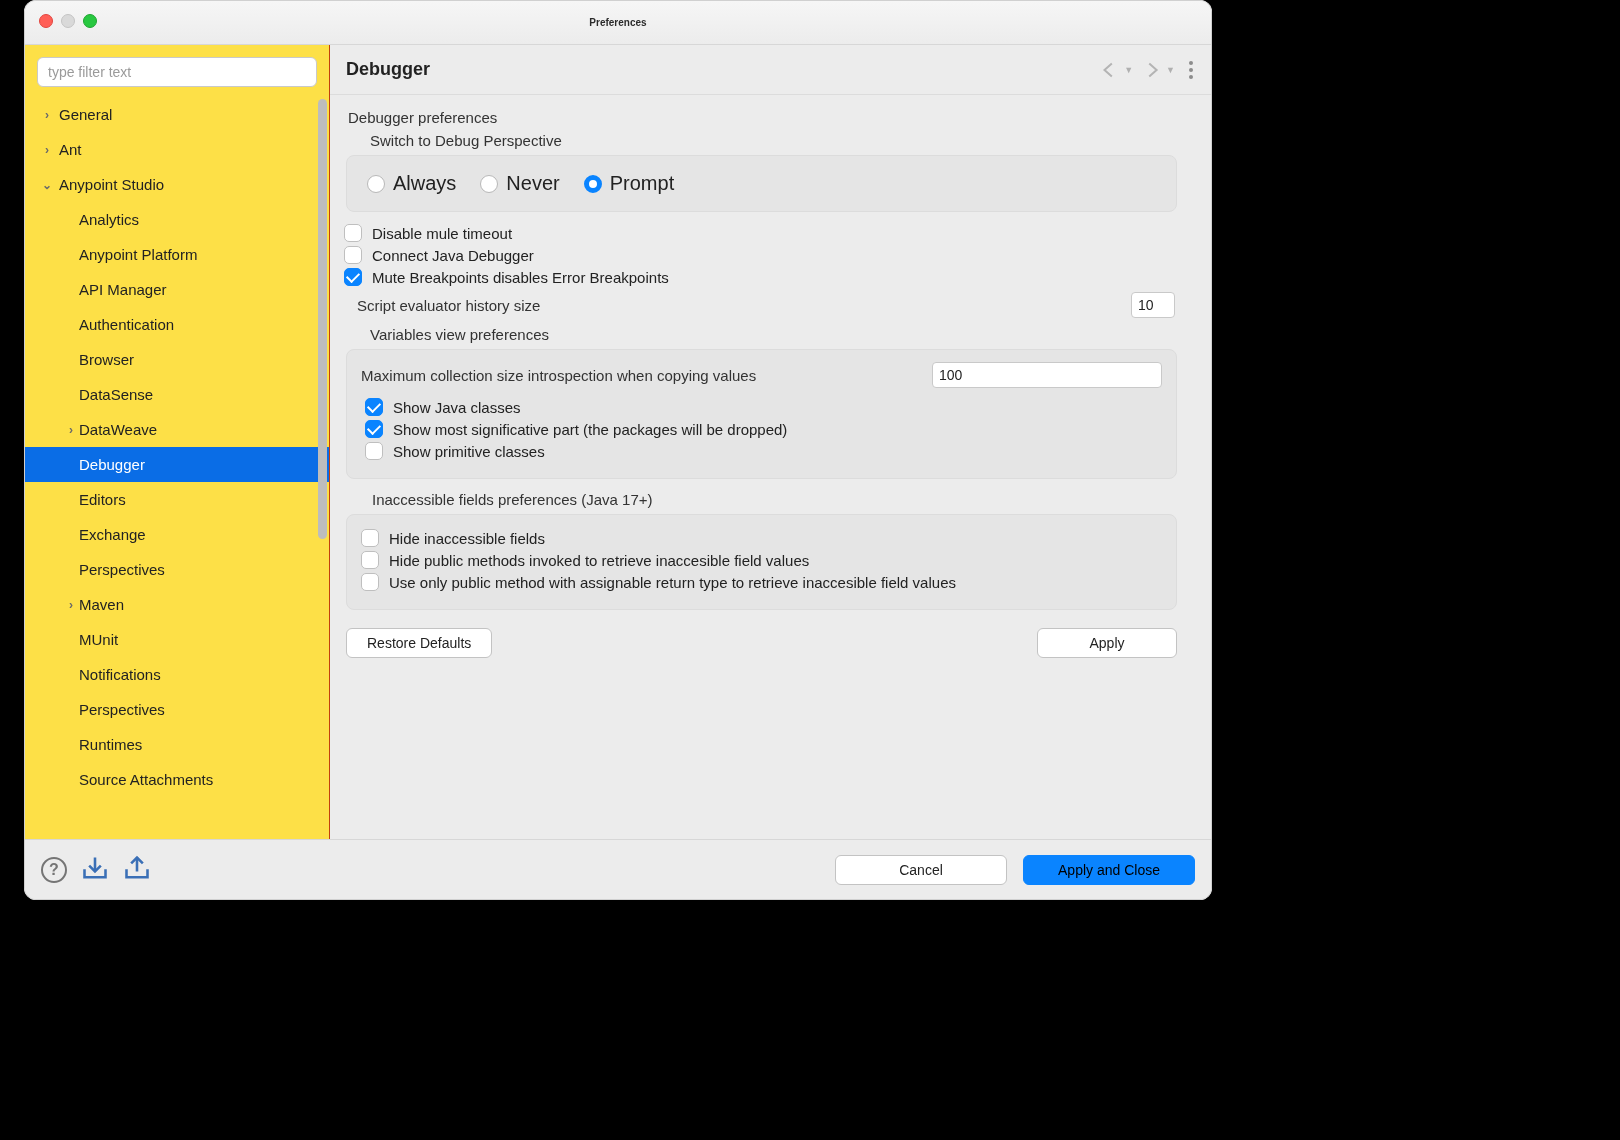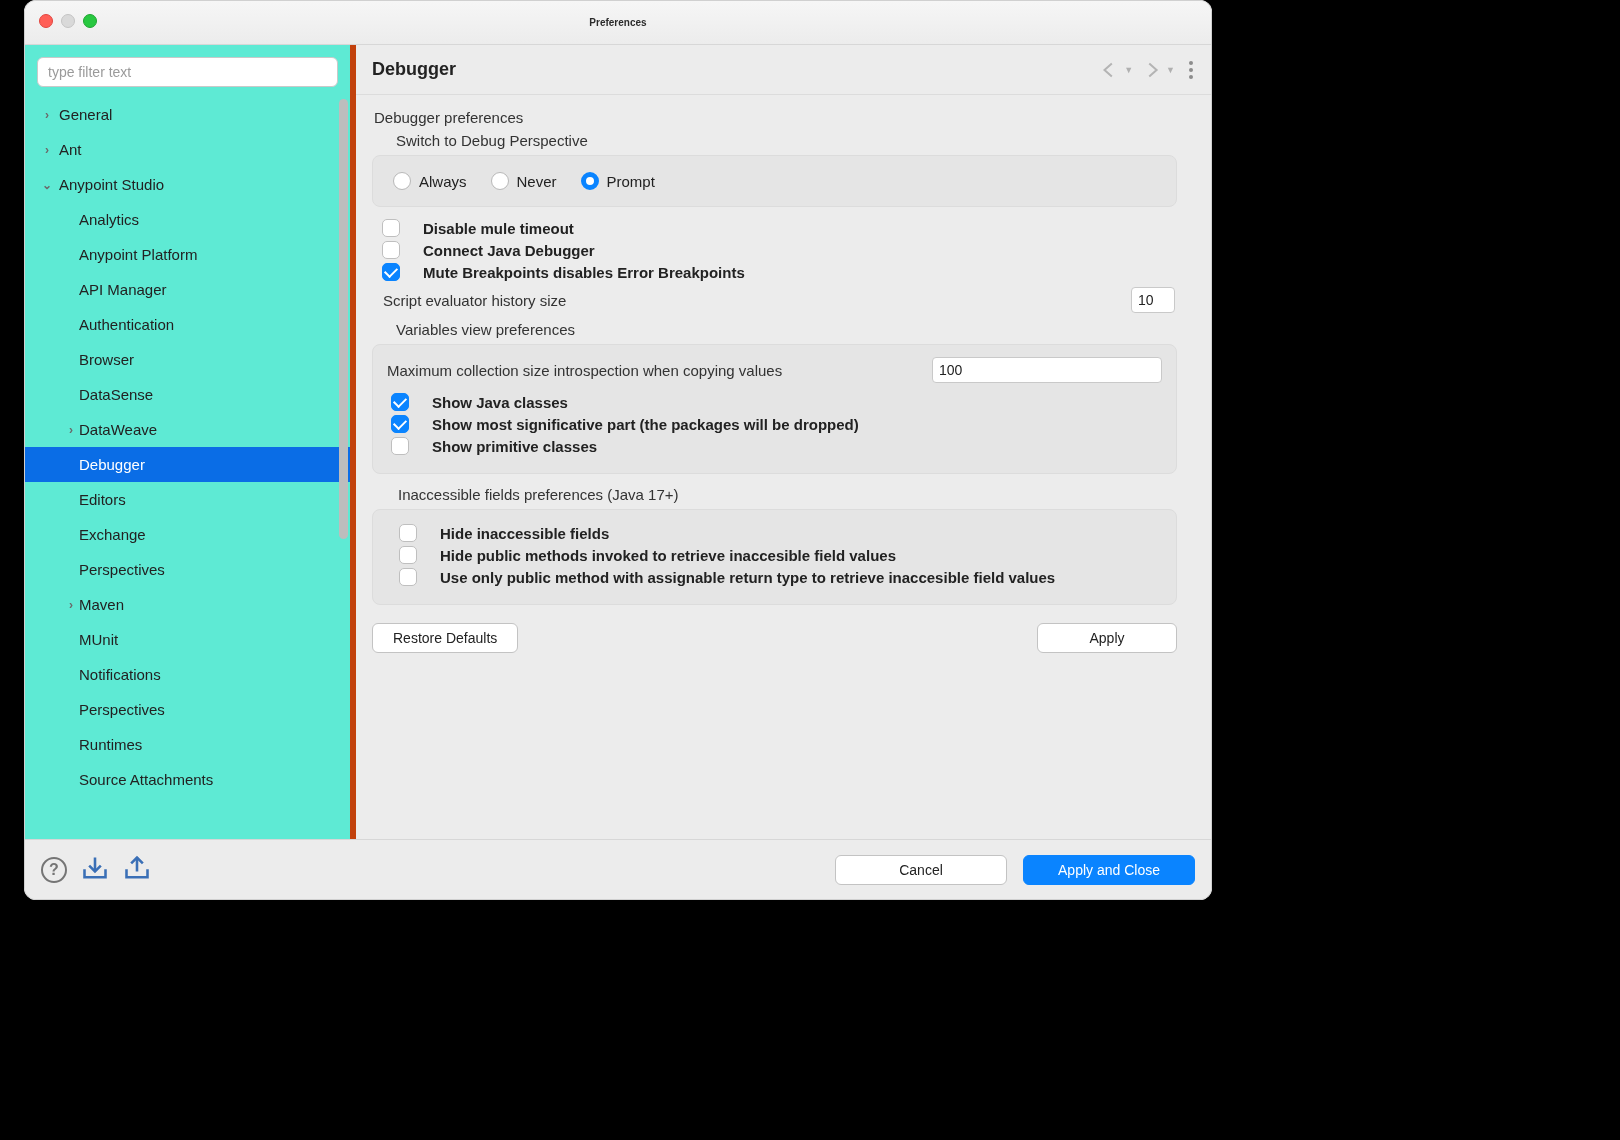--- a/index.html
+++ b/index.html
@@ -8,21 +8,21 @@
   .shadow-wrap { position:absolute; left:24px; top:0; width:1188px; height:900px; border-radius:12px; box-shadow: 0 25px 60px rgba(0,0,0,0.55); background:#fff; }
   .window { position:absolute; left:24px; top:0; width:1188px; height:900px; border-radius:12px; overflow:hidden; background:#ececec; border:1px solid #d0d0d0; display:flex; flex-direction:column; }
   .titlebar { height:44px; display:flex; align-items:center; justify-content:center; position:relative; border-bottom:1px solid #d7d7d7; background:linear-gradient(#f6f6f6,#ececec); }
   .traffic { position:absolute; left:14px; top:13px; display:flex; gap:8px; }
   .dot { width:14px; height:14px; border-radius:50%; }
   .dot.red { background:#ff5f57; border:1px solid #e24640; }
   .dot.amber { background:#d9d9d9; border:1px solid #c4c4c4; }
   .dot.green { background:#28c840; border:1px solid #1fa531; }
   .titlebar .title { font-weight:700; font-size:10px; color:#2b2b2b; }
   .body { flex:1; display:flex; min-height:0; }
-  .sidebar { width:331px; background:#5eead4; border-right:6px solid #c2410c; display:flex; flex-direction:column; }
+  .sidebar { width:305px; background:#fde047; border-right:1px solid #c2410c; display:flex; flex-direction:column; }
   .filter-wrap { padding:12px 12px 6px 12px; }
   .filter-input { width:100%; height:30px; border:1px solid #c9c9c9; border-radius:6px; padding:0 10px; font-size:14px; color:#333; background:#fff; }
   .filter-input::placeholder { color:#9a9a9a; }
   .tree-scroll { position:relative; flex:1; overflow:hidden; }
   .tree { font-size:15px; color:#222; padding-top:4px; padding-bottom:8px; }
   .tree-item { display:flex; align-items:center; height:35px; padding-left:14px; white-space:nowrap; cursor:default; }
   .tree-item .disclosure { width:16px; display:inline-flex; justify-content:center; color:#6a6a6a; font-size:12px; }
   .tree-item.lvl1 .label { margin-left:4px; }
   .tree-item.lvl2 { padding-left:54px; }
   .tree-item.lvl2.with-arrow { padding-left:38px; }
@@ -34,36 +34,36 @@
   .content-header .hdr-actions { margin-left:auto; display:flex; align-items:center; gap:4px; color:#9c9c9c; }
   .nav-arrow { display:inline-flex; align-items:center; gap:2px; padding:2px 2px; }
   .nav-arrow svg { width:22px; height:22px; fill:none; stroke:#b4b4b4; stroke-width:2.2; }
   .overflow-dots { margin-left:6px; display:flex; flex-direction:column; gap:3px; padding:2px; }
   .overflow-dots span { width:4px; height:4px; border-radius:50%; background:#8c8c8c; }
   .content-body { flex:1; overflow:auto; padding:12px 32px 0 14px; }
   .grp-label { font-size:15px; color:#333; margin:2px 0 2px 4px; }
   .sub-label { font-size:15px; color:#333; margin-left:26px; margin-top:6px; }
   .round-box { background:#e5e5e5; border:1px solid #dcdcdc; border-radius:8px; padding:10px 14px 14px 14px; margin:6px 2px 12px 2px; }
   .radio-row { display:flex; align-items:center; gap:24px; padding:6px 2px 2px 6px; }
-  .radio { display:flex; align-items:center; gap:8px; font-size:15px; color:#222; }
+  .radio { display:flex; align-items:center; gap:8px; font-size:20px; color:#222; }
   .radio .circ { width:18px; height:18px; border-radius:50%; border:1px solid #b8b8b8; background:#fff; display:inline-flex; align-items:center; justify-content:center; }
   .radio.selected .circ { border:5px solid #0a84ff; background:#fff; }
-  .check-row { display:flex; align-items:center; gap:23px; font-size:15px; color:#222; margin:4px 12px;font-weight:bold; }
+  .check-row { display:flex; align-items:center; gap:10px; font-size:15px; color:#222; margin:4px 0; }
   .chk { width:18px; height:18px; border-radius:5px; border:1px solid #bfbfbf; background:#fff; display:inline-flex; align-items:center; justify-content:center; flex-shrink:0; }
   .chk.checked { background:#0a84ff; border-color:#0a84ff; }
   .chk.checked::after { content:""; width:10px; height:6px; border-left:2.5px solid #fff; border-bottom:2.5px solid #fff; transform:rotate(-45deg); margin-top:-3px; }
   .inline-row { display:flex; align-items:center; font-size:15px; color:#333; margin:6px 4px 8px 13px; }
   .inline-row .spacer { flex:1; }
   .num-input { width:44px; height:26px; border:1px solid #c9c9c9; border-radius:4px; background:#fff; font-size:14px; padding:0 6px; text-align:left; color:#222; }
   .num-input.wide { width:230px; }
   .vars-box .check-row { margin-left:4px; }
   .indent1 { margin-left:26px; }
   .buttons-row { display:flex; justify-content:space-between; gap:16px; padding:6px 2px 0 2px; }
   .btn { height:30px; padding:0 20px; border-radius:6px; border:1px solid #c3c3c3; background:#fff; font-size:14px; color:#222; display:inline-flex; align-items:center; justify-content:center; }
-  .btn.primary { background:#0a84ff; color:#ffffff; border-color:#0a84ff; }
+  .btn.primary { background:#0a84ff; color:#000000; border-color:#0a84ff; }
   .footer { height:60px; border-top:1px solid #d7d7d7; display:flex; align-items:center; padding:0 16px; background:#ececec; }
   .footer .left-icons { display:flex; align-items:center; gap:14px; }
   .footer .help-icon { width:26px; height:26px; border:2px solid #757575; border-radius:50%; display:flex; align-items:center; justify-content:center; color:#757575; font-weight:700; font-size:16px; }
   .footer .ie-icon svg { width:28px; height:28px; stroke:#3a6fb6; fill:none; stroke-width:2.2; }
   .footer .right-buttons { margin-left:auto; display:flex; gap:16px; }
   .btn.wide { min-width:172px; }
   .down-caret { font-size:9px; color:#b0b0b0; margin-left:1px; }
 </style>
 </head>
 <body>

